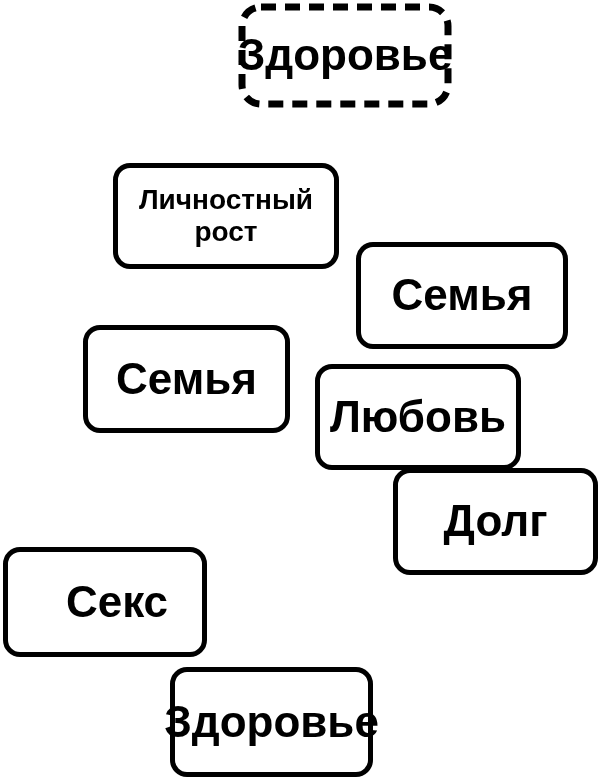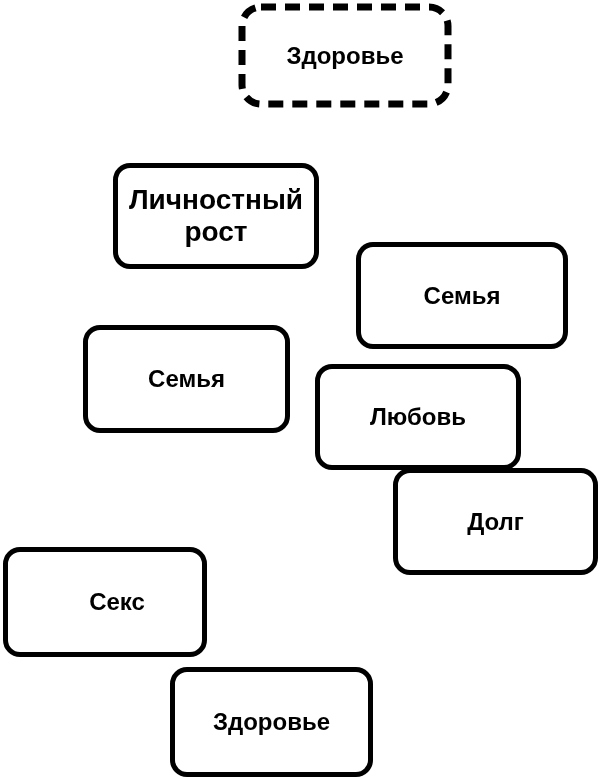--- a/index.html
+++ b/index.html
@@ -16,38 +16,38 @@
     box-sizing: border-box;
     background: #ffffff;
     border: 5px solid #000000;
     border-radius: 17px;
     display: flex;
     align-items: center;
     justify-content: center;
     text-align: center;
     color: #000000;
     font-weight: 700;
-    font-size: 24px;
+    font-size: 44px;
     line-height: 1.15;
   }
   .node .label { white-space: nowrap; }
   .node.wrap .label { white-space: normal; }
 
   
   .node.dashed { border: none; }
   .node.dashed svg {
     position: absolute;
     left: 0; top: 0;
     width: 100%; height: 100%;
   }
   .node.dashed .label { position: relative; z-index: 1; }
 
   
   .n-health   { left: 238px; top:   3px; width: 214px; height: 105px; }
-  .n-growth   { left: 113px; top: 163px; width: 206px; height: 106px; font-size: 28px; }
+  .n-growth   { left: 113px; top: 163px; width: 226px; height: 106px; font-size: 28px; }
   .n-success  { left: 356px; top: 242px; width: 212px; height: 107px; }
   .n-family   { left:  83px; top: 325px; width: 207px; height: 108px; }
   .n-love     { left: 315px; top: 364px; width: 206px; height: 106px; }
   .n-duty     { left: 393px; top: 468px; width: 205px; height: 107px; }
   .n-sex      { left:   3px; top: 547px; width: 204px; height: 110px; padding-left: 24px; }
   .n-freedom  { left: 170px; top: 667px; width: 203px; height: 110px; }
 </style>
 </head>
 <body>
 

